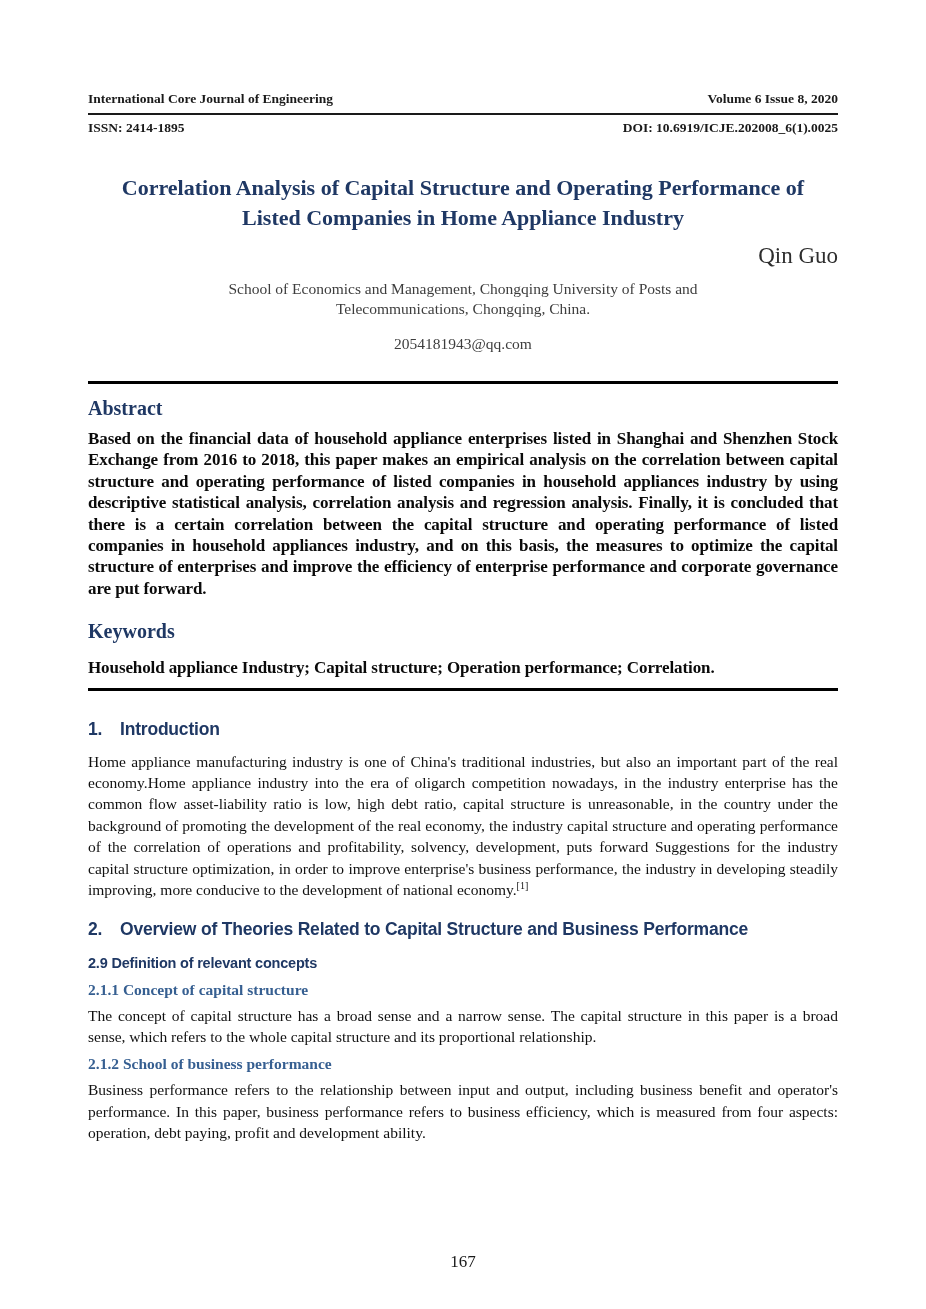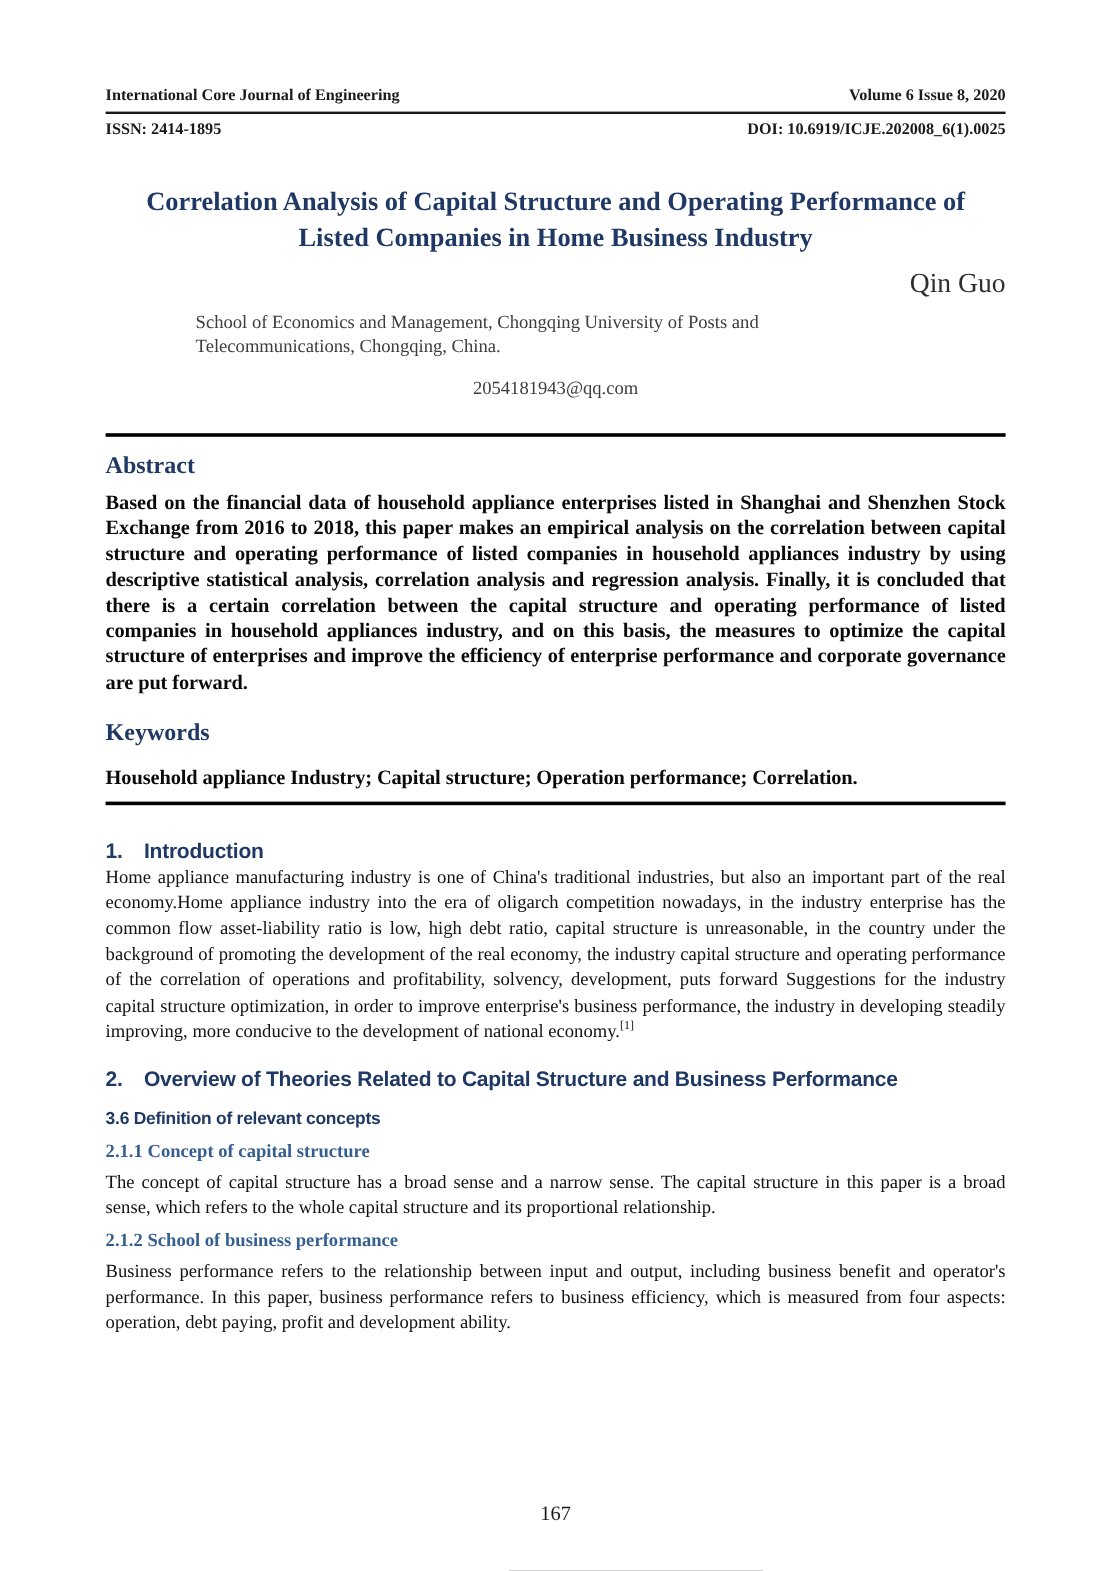--- a/index.html
+++ b/index.html
@@ -17,20 +17,21 @@
   }
   
   .jhead-row {
     display: flex;
     justify-content: space-between;
     align-items: baseline;
     font-weight: bold;
     font-size: 13.5px;
     line-height: 18px;
     color: #1a1a1a;
+    margin-top: 20px;
   }
   .jhead-rule {
     border: none;
     border-top: 2px solid #1a1a1a;
     margin-top: 5px;
   }
   .jhead-row2 { margin-top: 4px; }
   
   .paper-title {
     margin: 36px auto 0 auto;
@@ -44,21 +45,21 @@
   .author {
     margin-top: 13px;
     text-align: right;
     font-size: 23px;
     line-height: 20px;
     color: #2e2e2e;
   }
   .affiliation {
     margin: 13px auto 0 auto;
     max-width: 600px;
-    text-align: left;
+    text-align: center;
     font-size: 15.5px;
     line-height: 20px;
     color: #3d3d3d;
   }
   .email {
     margin-top: 15px;
     text-align: center;
     font-size: 15.5px;
     line-height: 19px;
     color: #3d3d3d;
@@ -115,20 +116,21 @@
     letter-spacing: -0.2px;
   }
   .subsubsec-heading {
     margin-top: 8px;
     font-size: 15.5px;
     line-height: 19px;
     color: #365f91;
   }
   
   .body-para {
+    margin-top: 10px;
     font-size: 15.5px;
     line-height: 21.4px;
     text-align: justify;
     color: #111;
   }
   .body-para.tight { margin-top: 6px; }
   .body-para sup {
     font-size: 10px;
     line-height: 0;
     vertical-align: super;
@@ -154,21 +156,21 @@
       <span>International Core Journal of Engineering</span>
       <span>Volume 6 Issue 8, 2020</span>
     </div>
     <hr class="jhead-rule">
     <div class="jhead-row jhead-row2">
       <span>ISSN: 2414-1895</span>
       <span>DOI: 10.6919/ICJE.202008_6(1).0025</span>
     </div>
   </div>
 
-  <h1 class="paper-title">Correlation Analysis of Capital Structure and Operating Performance of Listed Companies in Home Business Industry</h1>
+  <h1 class="paper-title">Correlation Analysis of Capital Structure and Operating Performance of Listed Companies in Home Appliance Industry</h1>
   <div class="author">Qin Guo</div>
   <div class="affiliation">School of Economics and Management, Chongqing University of Posts and Telecommunications, Chongqing, China.</div>
   <div class="email">2054181943@qq.com</div>
 
   <hr class="thick-rule rule-above-abstract">
   <h2 class="front-heading">Abstract</h2>
   <p class="front-body">Based on the financial data of household appliance enterprises listed in Shanghai and Shenzhen Stock Exchange from 2016 to 2018, this paper makes an empirical analysis on the correlation between capital structure and operating performance of listed companies in household appliances industry by using descriptive statistical analysis, correlation analysis and regression analysis. Finally, it is concluded that there is a certain correlation between the capital structure and operating performance of listed companies in household appliances industry, and on this basis, the measures to optimize the capital structure of enterprises and improve the efficiency of enterprise performance and corporate governance are put forward.</p>
 
   <h2 class="front-heading keywords">Keywords</h2>
   <p class="front-body keywords-line">Household appliance Industry; Capital structure; Operation performance; Correlation.</p>
@@ -178,21 +180,21 @@
     <span class="sec-num">1.</span>
     <span class="sec-title">Introduction</span>
   </h3>
   <p class="body-para"><span>Home appliance manufacturing industry is one of China's traditional industries, but also an important part of the real economy.Home appliance industry into the era of oligarch competition nowadays, in the industry enterprise has the common flow asset-liability ratio is low, high debt ratio, capital structure is unreasonable, in the country under the background of promoting the development of the real economy, the industry capital structure and operating performance of the correlation of operations and profitability, solvency, development, puts forward Suggestions for the industry capital structure optimization, in order to improve enterprise's business performance, the industry in developing steadily improving, more conducive to the development of national economy.</span><sup>[1]</sup></p>
 
   <h3 class="sec-heading sec2">
     <span class="sec-num">2.</span>
     <span class="sec-title">Overview of Theories Related to Capital Structure and Business Performance</span>
   </h3>
 
-  <h4 class="subsec-heading">3.6 Definition of relevant concepts</h4>
+  <h4 class="subsec-heading">2.9 Definition of relevant concepts</h4>
 
   <h5 class="subsubsec-heading">2.1.1 Concept of capital structure</h5>
   <p class="body-para tight">The concept of capital structure has a broad sense and a narrow sense. The capital structure in this paper is a broad sense, which refers to the whole capital structure and its proportional relationship.</p>
 
   <h5 class="subsubsec-heading" style="margin-top:7px;">2.1.2 School of business performance</h5>
   <p class="body-para tight">Business performance refers to the relationship between input and output, including business benefit and operator's performance. In this paper, business performance refers to business efficiency, which is measured from four aspects: operation, debt paying, profit and development ability.</p>
 
   <div class="page-footer">167</div>
 
 </div>

